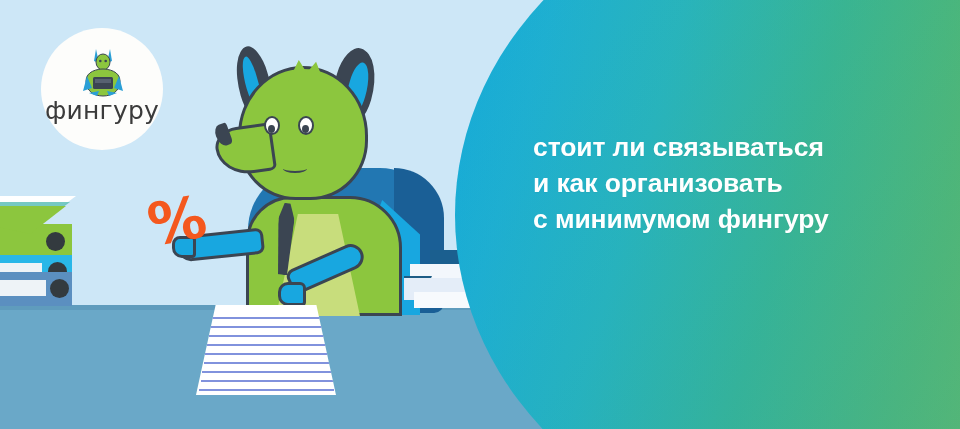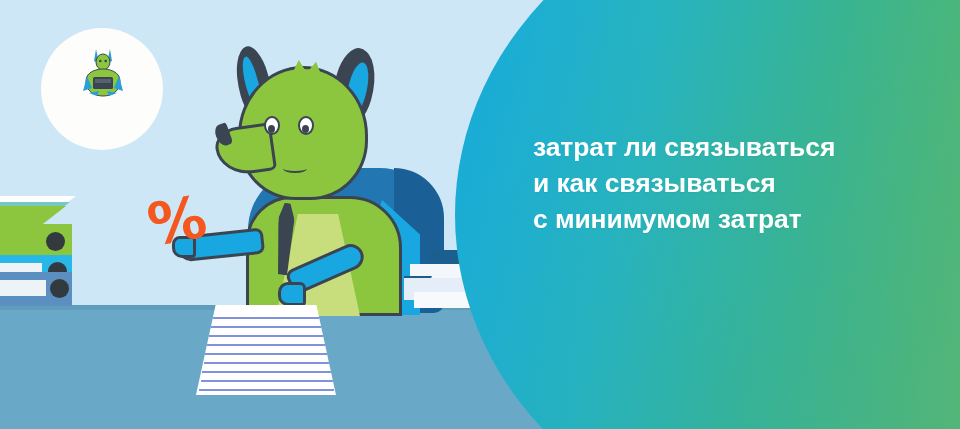--- a/index.html
+++ b/index.html
@@ -305,35 +305,36 @@
   <svg class="layer" style="left:-14px; top:196px;" width="110" height="40">
     <polygon points="0,0 90,0 50,30 0,18" fill="#ffffff"></polygon>
     <polygon points="0,6 84,6 46,34 0,22" fill="#5ec0b8" opacity="0.85"></polygon>
     <polygon points="0,10 80,10 44,38 0,28" fill="#8cc63e"></polygon>
   </svg>
 
   <div class="layer" id="gradient-panel"></div>
   <div class="layer" id="gradient-panel-inner"></div>
 
   <div class="layer" id="headline">
-    <span class="ln">затрат ли связываться</span>
-    <span class="ln">и как связываться</span>
-    <span class="ln">с минимумом затрат</span>
+    <span class="ln">стоит ли связываться</span>
+    <span class="ln">и как организовать</span>
+    <span class="ln">с минимумом фингуру</span>
   </div>
 
   <div class="layer" id="logo-badge"></div>
   <svg class="layer" id="logo-mark" viewBox="0 0 42 52">
     <path d="M14 2 L17 16 L12 14 Z" fill="#2a9fd6"></path>
     <path d="M28 2 L25 16 L30 14 Z" fill="#2a9fd6"></path>
     <ellipse cx="21" cy="15" rx="7" ry="8" fill="#8cc63e" stroke="#3b4552" stroke-width="1"></ellipse>
     <circle cx="18.3" cy="14" r="1.3" fill="#3b4552"></circle>
     <circle cx="23.7" cy="14" r="1.3" fill="#3b4552"></circle>
     <path d="M21 22 L18 32 L24 32 Z" fill="#3b4552"></path>
     <path d="M4 34 C4 24, 16 22, 21 22 C26 22, 38 24, 38 34 C38 44, 30 49, 21 49 C12 49, 4 44, 4 34 Z" fill="#8cc63e" stroke="#3b4552" stroke-width="1"></path>
     <path d="M5 29 L1 44 L10 41 Z" fill="#2a9fd6"></path>
     <path d="M37 29 L41 44 L32 41 Z" fill="#2a9fd6"></path>
     <rect x="11" y="30" width="20" height="12" rx="1.5" fill="#3b4552"></rect>
     <rect x="13" y="32" width="16" height="4" fill="#576271"></rect>
     <path d="M7 46 L17 44 L15 49 Z" fill="#2a9fd6"></path>
     <path d="M35 46 L25 44 L27 49 Z" fill="#2a9fd6"></path>
   </svg>
+  <div class="layer" id="logo-word">фингуру</div>
 
 </div>
 
 </body></html>

